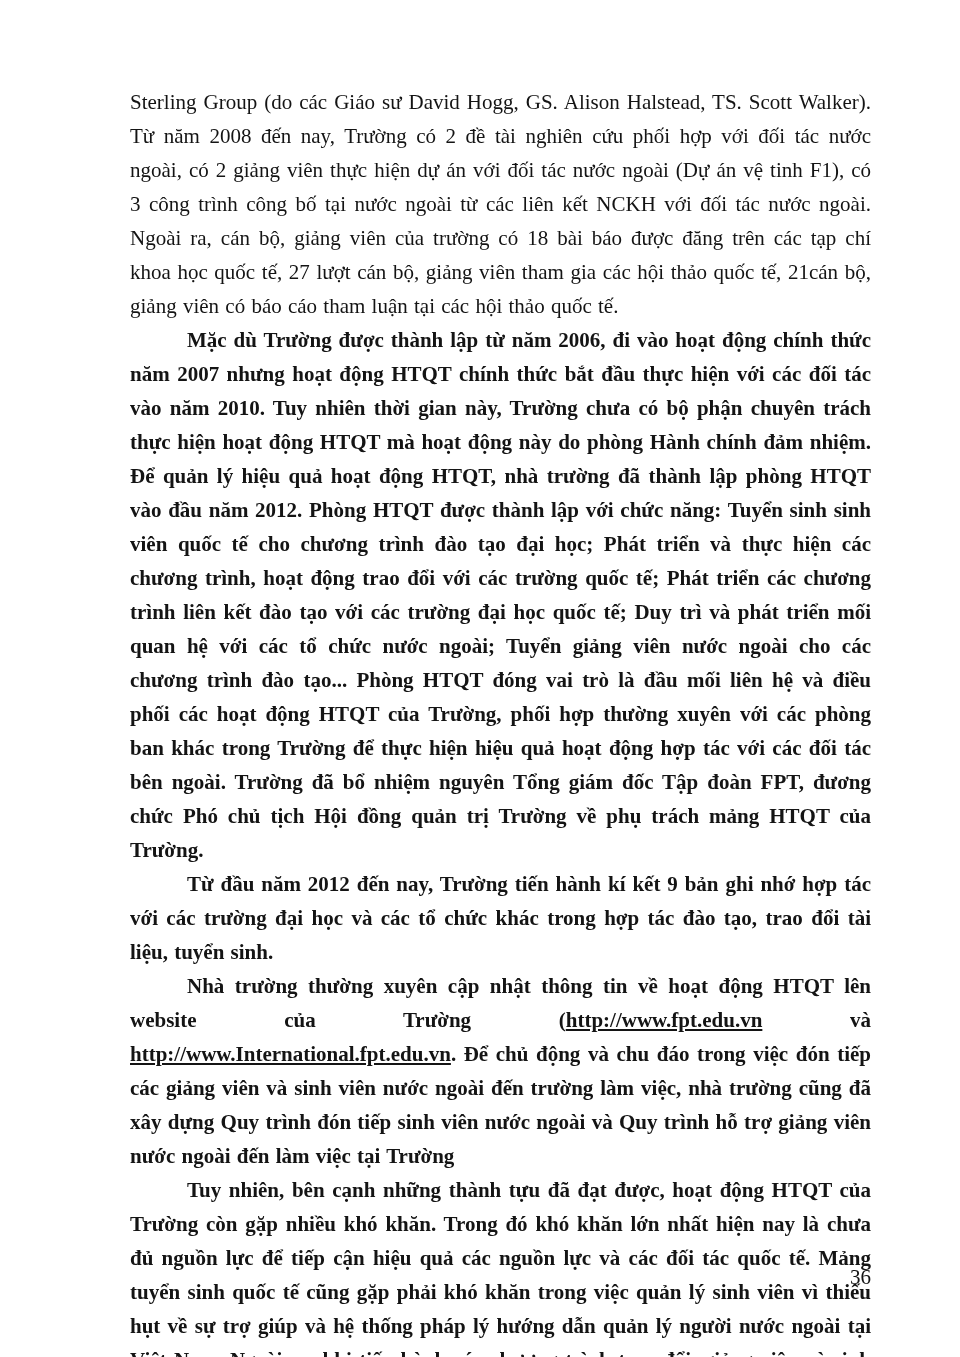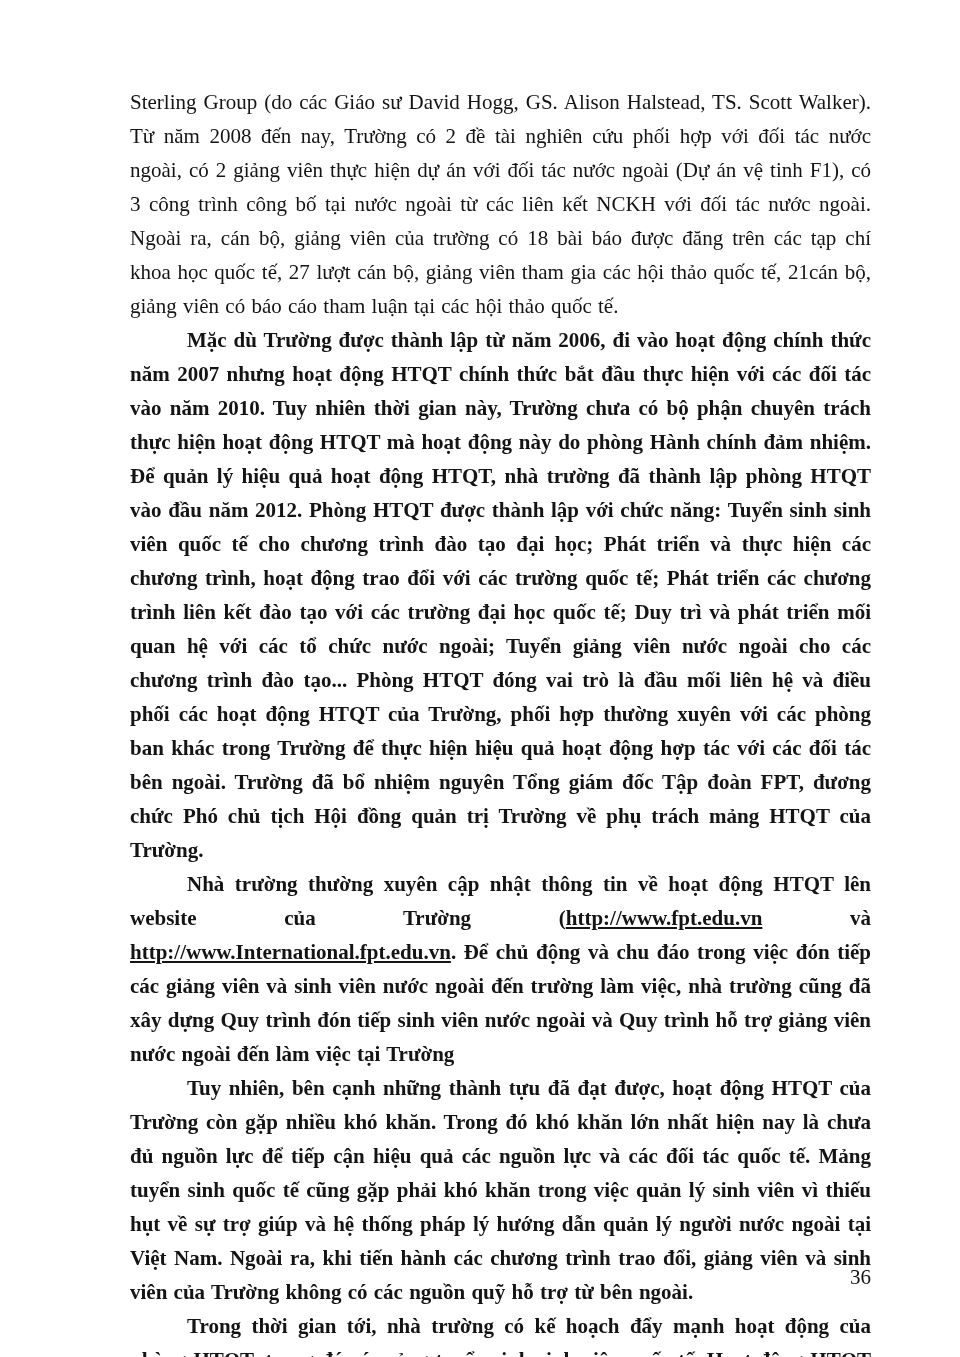--- a/index.html
+++ b/index.html
@@ -47,18 +47,19 @@
     line-height: 30px;
   }
 </style>
 </head>
 <body>
 
 <div class="page">
   <div class="text-block">
       <p class="para"><span>Sterling Group (do các Giáo sư David Hogg, GS. Alison Halstead, TS. Scott Walker). Từ năm 2008 đến nay, Trường có 2 đề tài nghiên cứu phối hợp với đối tác nước ngoài, có 2 giảng viên thực hiện dự án với đối tác nước ngoài (Dự án vệ tinh F1), có 3 công trình công bố tại nước ngoài từ các liên kết NCKH với đối tác nước ngoài. Ngoài ra, cán bộ, giảng viên của trường có 18 bài báo được đăng trên các tạp chí khoa học quốc tế, 27 lượt cán bộ, giảng viên tham gia các hội thảo quốc tế, 21cán bộ, giảng viên có báo cáo tham luận tại các hội thảo quốc tế.</span></p>
       <p class="para indent"><span>Mặc dù Trường được thành lập từ năm 2006, đi vào hoạt động chính thức năm 2007 nhưng hoạt động HTQT chính thức bắt đầu thực hiện với các đối tác vào năm 2010. Tuy nhiên thời gian này, Trường chưa có bộ phận chuyên trách thực hiện hoạt động HTQT mà hoạt động này do phòng Hành chính đảm nhiệm. Để quản lý hiệu quả hoạt động HTQT, nhà trường đã thành lập phòng HTQT vào đầu năm 2012. Phòng HTQT được thành lập với chức năng: Tuyển sinh sinh viên quốc tế cho chương trình đào tạo đại học; Phát triển và thực hiện các chương trình, hoạt động trao đổi với các trường quốc tế; Phát triển các chương trình liên kết đào tạo với các trường đại học quốc tế; Duy trì và phát triển mối quan hệ với các tổ chức nước ngoài; Tuyển giảng viên nước ngoài cho các chương trình đào tạo... Phòng HTQT đóng vai trò là đầu mối liên hệ và điều phối các hoạt động HTQT của Trường, phối hợp thường xuyên với các phòng ban khác trong Trường để thực hiện hiệu quả hoạt động hợp tác với các đối tác bên ngoài. Trường đã bổ nhiệm nguyên Tổng giám đốc Tập đoàn FPT, đương chức Phó chủ tịch Hội đồng quản trị Trường về phụ trách mảng HTQT của Trường.</span></p>
+      <p class="para indent"><span>Từ đầu năm 2012 đến nay, Trường tiến hành kí kết 9 bản ghi nhớ hợp tác với các trường đại học và các tổ chức khác trong hợp tác đào tạo, trao đổi tài liệu, tuyển sinh.</span></p>
       <p class="para indent"><span>Nhà trường thường xuyên cập nhật thông tin về hoạt động HTQT lên website của Trường (</span><span class="underline">http://www.fpt.edu.vn</span><span> và </span><span class="underline">http://www.International.fpt.edu.vn</span><span>. Để chủ động và chu đáo trong việc đón tiếp các giảng viên và sinh viên nước ngoài đến trường làm việc, nhà trường cũng đã xây dựng Quy trình đón tiếp sinh viên nước ngoài và Quy trình hỗ trợ giảng viên nước ngoài đến làm việc tại Trường</span></p>
       <p class="para indent"><span>Tuy nhiên, bên cạnh những thành tựu đã đạt được, hoạt động HTQT của Trường còn gặp nhiều khó khăn. Trong đó khó khăn lớn nhất hiện nay là chưa đủ nguồn lực để tiếp cận hiệu quả các nguồn lực và các đối tác quốc tế. Mảng tuyển sinh quốc tế cũng gặp phải khó khăn trong việc quản lý sinh viên vì thiếu hụt về sự trợ giúp và hệ thống pháp lý hướng dẫn quản lý người nước ngoài tại Việt Nam. Ngoài ra, khi tiến hành các chương trình trao đổi, giảng viên và sinh viên của Trường không có các nguồn quỹ hỗ trợ từ bên ngoài.</span></p>
       <p class="para indent"><span>Trong thời gian tới, nhà trường có kế hoạch đẩy mạnh hoạt động của phòng HTQT, trong đó có mảng tuyển sinh sinh viên quốc tế. Hoạt động HTQT của Trường tiếp tục được định hướng dựa trên mục tiêu, tầm nhìn mới của Trường: Mục tiêu đến năm 2020, Trường có</span></p>
     </div>
   <div class="page-number">36</div>
 </div>
 
 </body></html>

